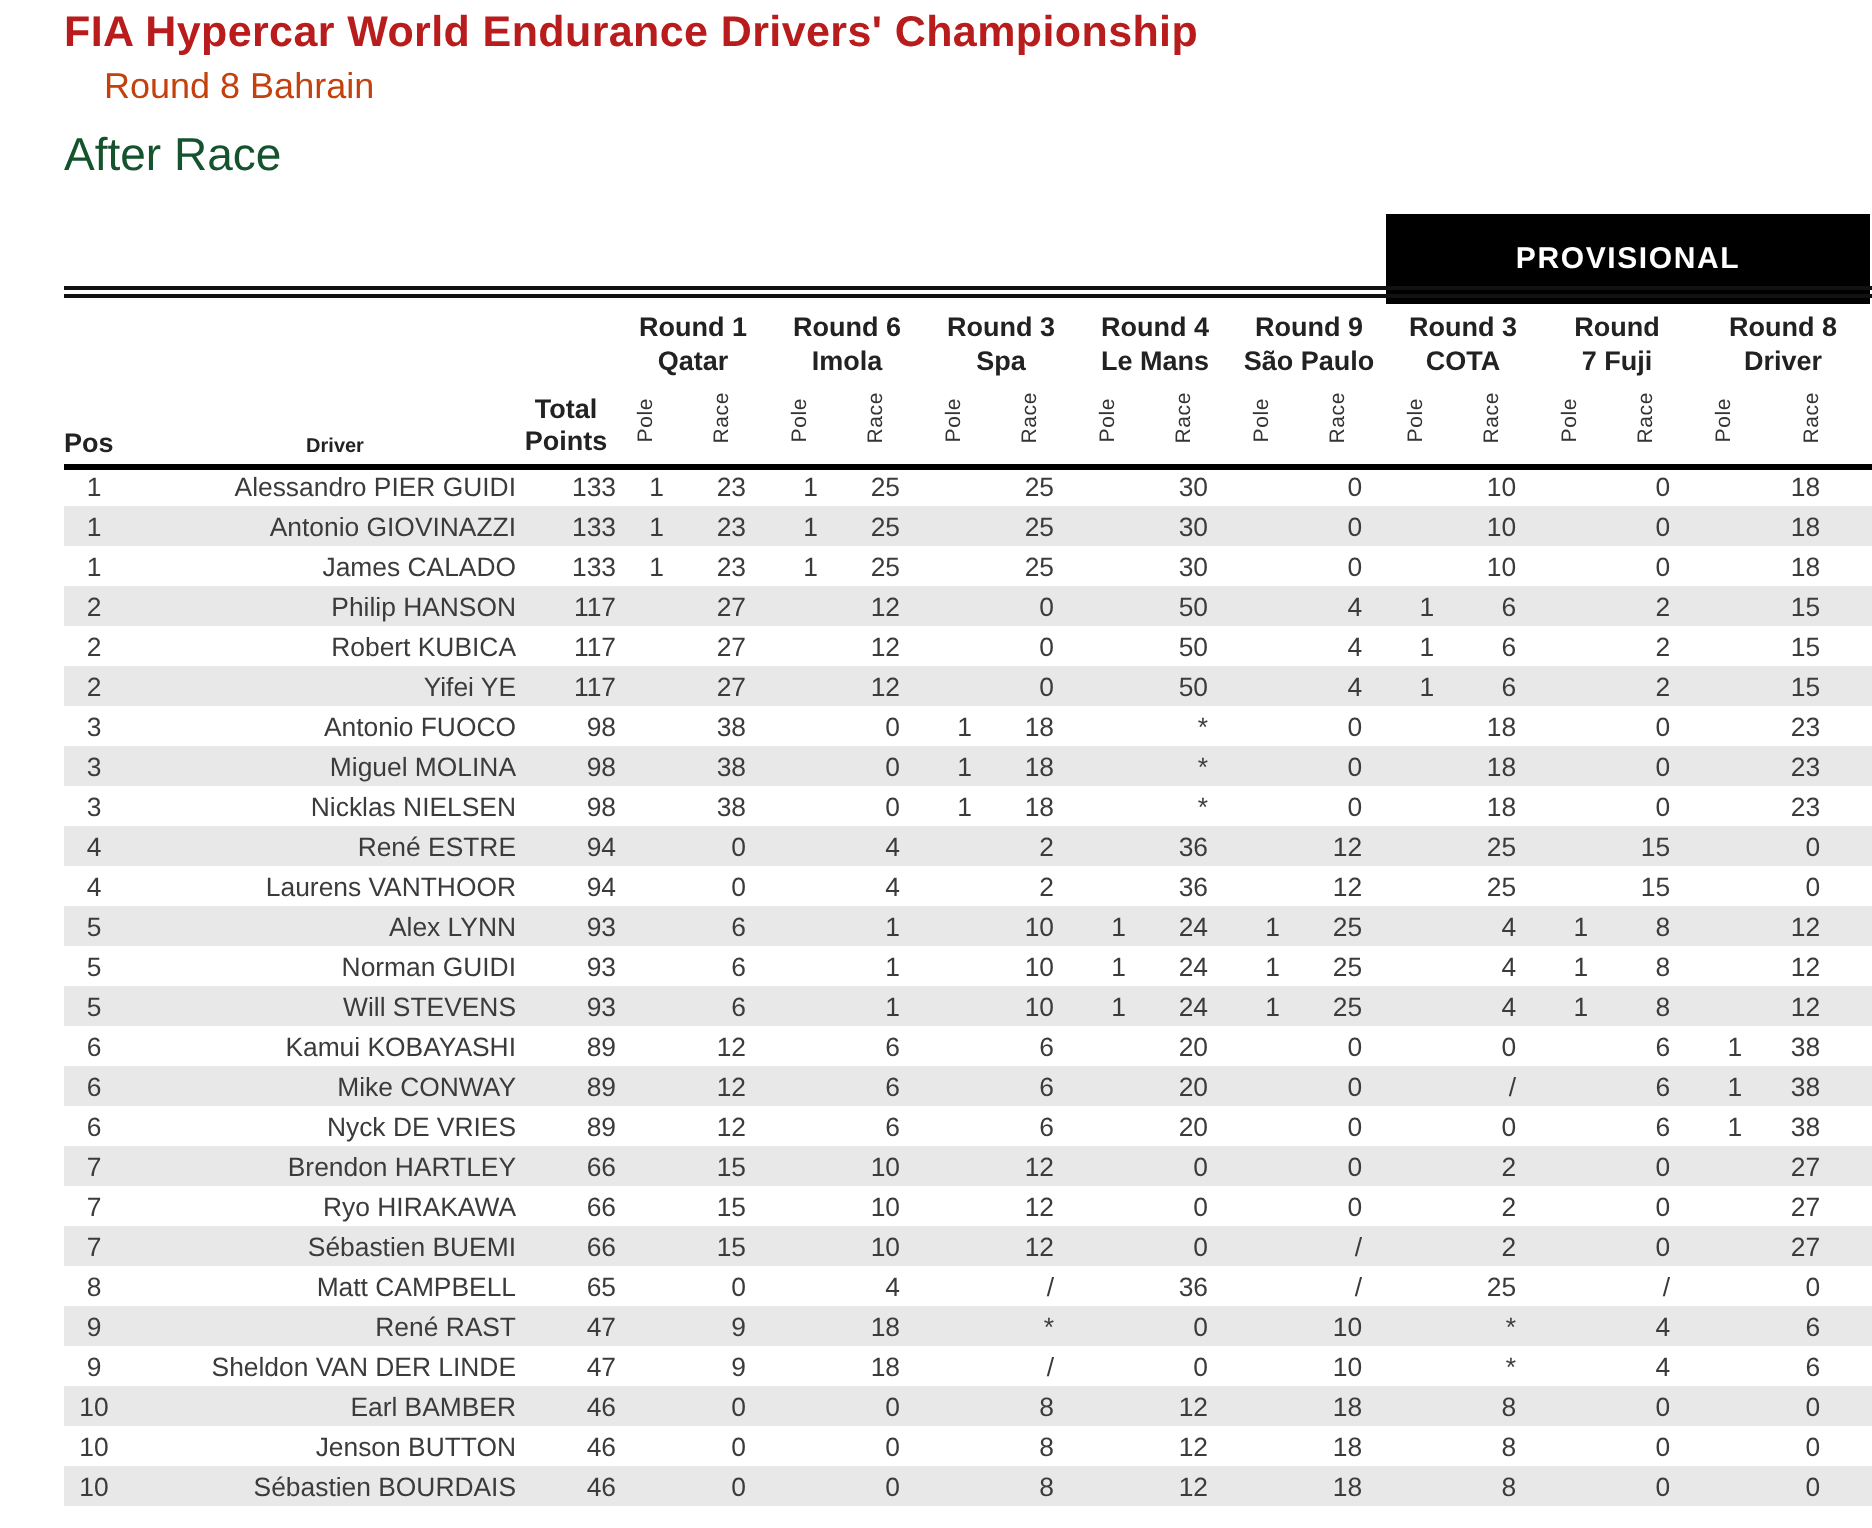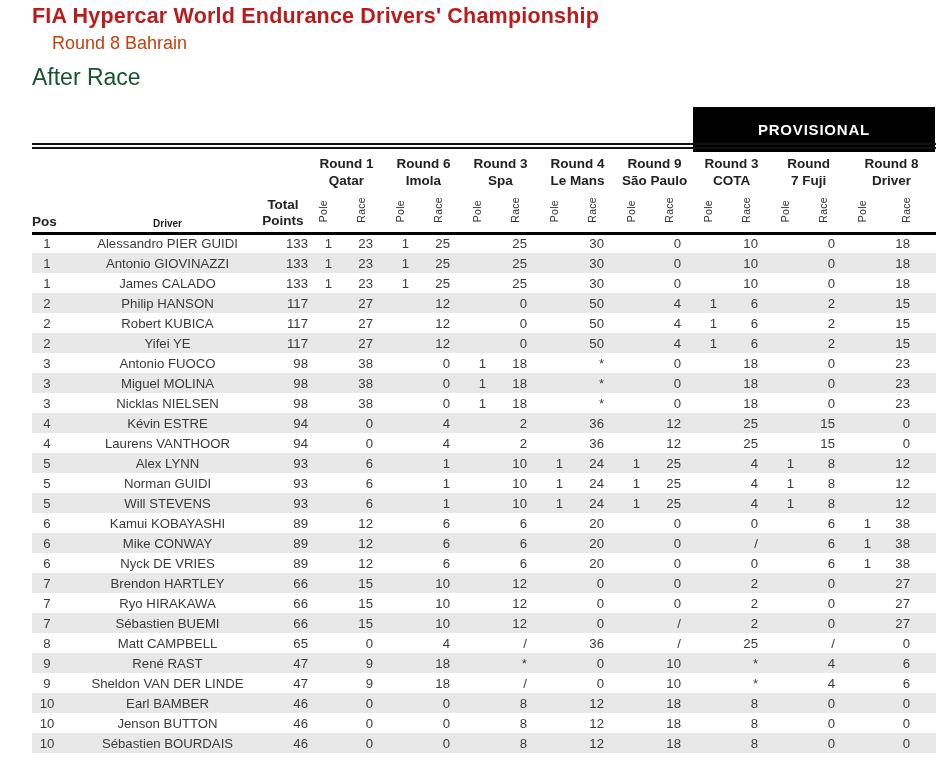--- a/index.html
+++ b/index.html
@@ -48,21 +48,21 @@
   th.total-h { text-align: center; font-size: 13.5px; line-height: 16px; padding-bottom: 3px; }
   th.rot-th { text-align: center; padding-bottom: 5px; }
   .rot {
     display: inline-block;
     writing-mode: vertical-rl; transform: rotate(180deg);
     font-size: 10.5px; font-weight: 400; color: #333; letter-spacing: 0.3px; line-height: 1;
   }
   tbody td { font-size: 13.2px; height: 20px; padding: 0; color: #3b3b3b; white-space: nowrap; }
   tbody tr:nth-child(even) { background: #e8e8e8; }
   td.pos { text-align: center; }
-  td.driver { text-align: center; padding-left: 15px; }
+  td.driver { text-align: right; padding-left: 15px; }
   td.total { text-align: right; }
   td.pole { text-align: right; padding-right: 6px; }
   td.race { text-align: right; padding-right: 12px; }
   tbody td.race:last-child { padding-right: 26px; }
 </style>
 </head>
 <body>
 
 <div class="title">FIA Hypercar World Endurance Drivers' Championship</div>
 <div class="subtitle">Round 8 Bahrain</div>
@@ -340,21 +340,21 @@
         <td class="race">0</td>
         <td class="pole"></td>
         <td class="race">18</td>
         <td class="pole"></td>
         <td class="race">0</td>
         <td class="pole"></td>
         <td class="race">23</td>
       </tr>
       <tr>
         <td class="pos">4</td>
-        <td class="driver">Kévin ESTRE</td>
+        <td class="driver">René ESTRE</td>
         <td class="total">94</td>
         <td class="pole"></td>
         <td class="race">0</td>
         <td class="pole"></td>
         <td class="race">4</td>
         <td class="pole"></td>
         <td class="race">2</td>
         <td class="pole"></td>
         <td class="race">36</td>
         <td class="pole"></td>

